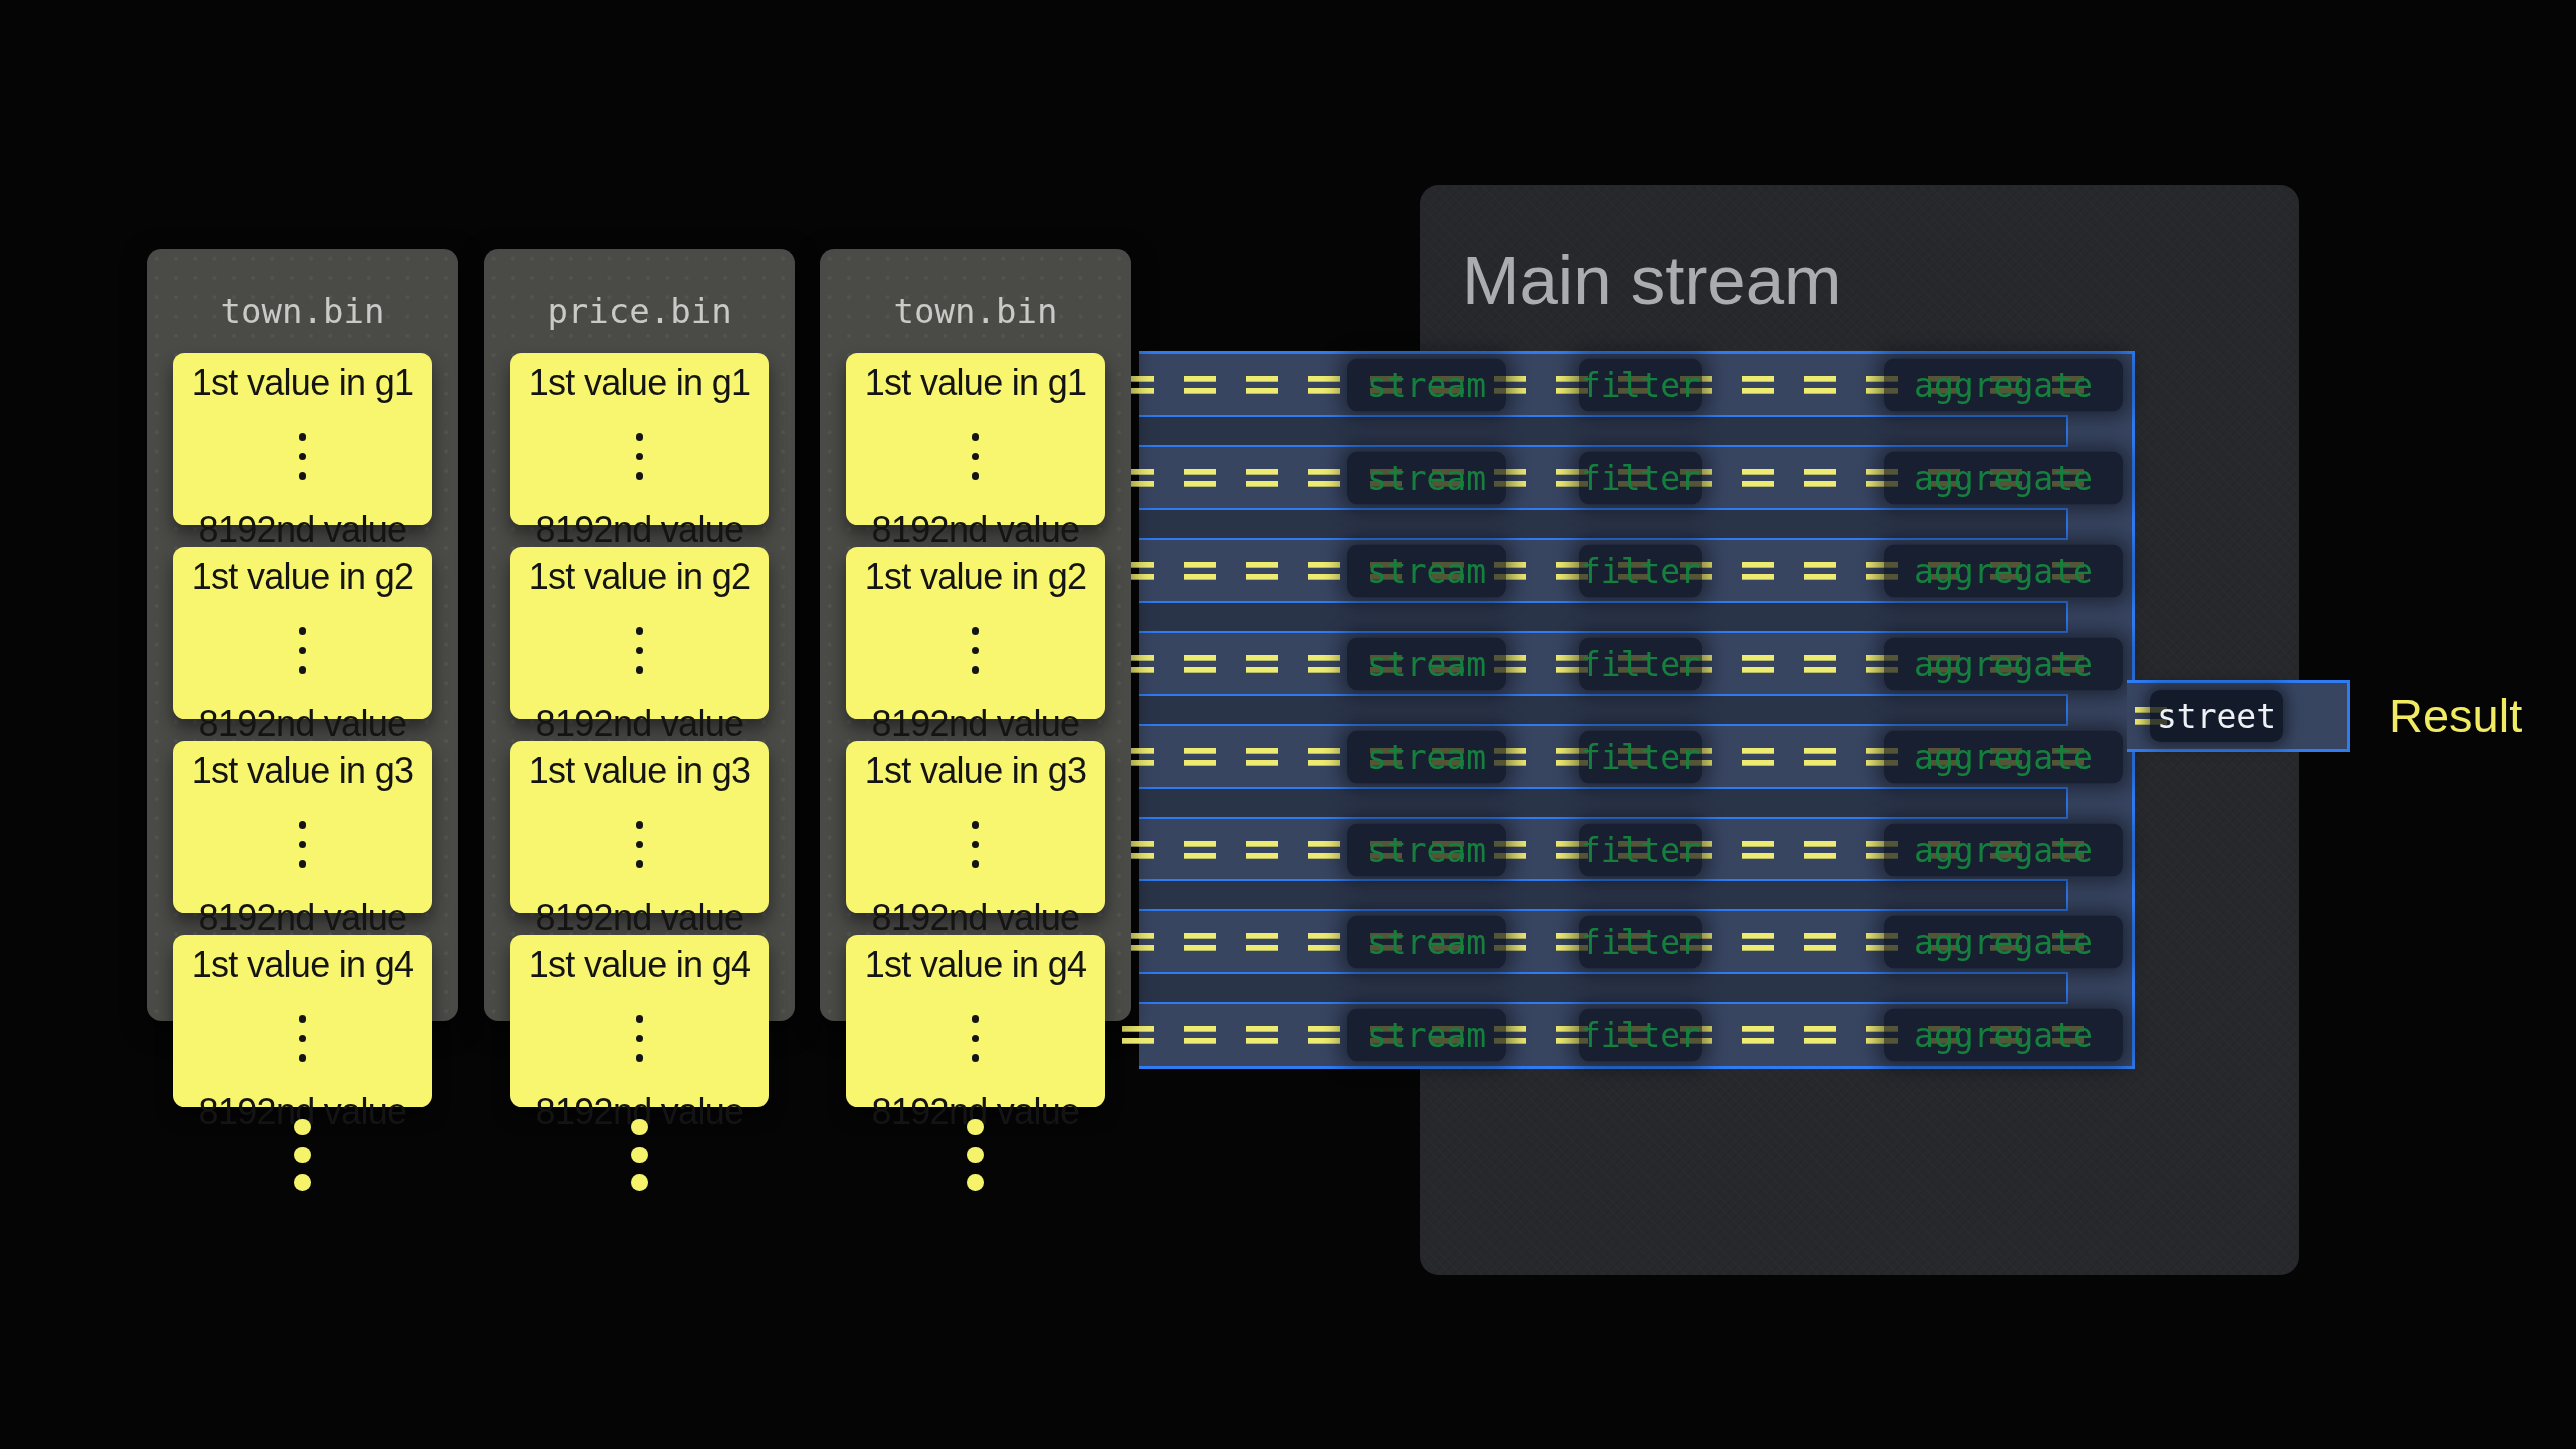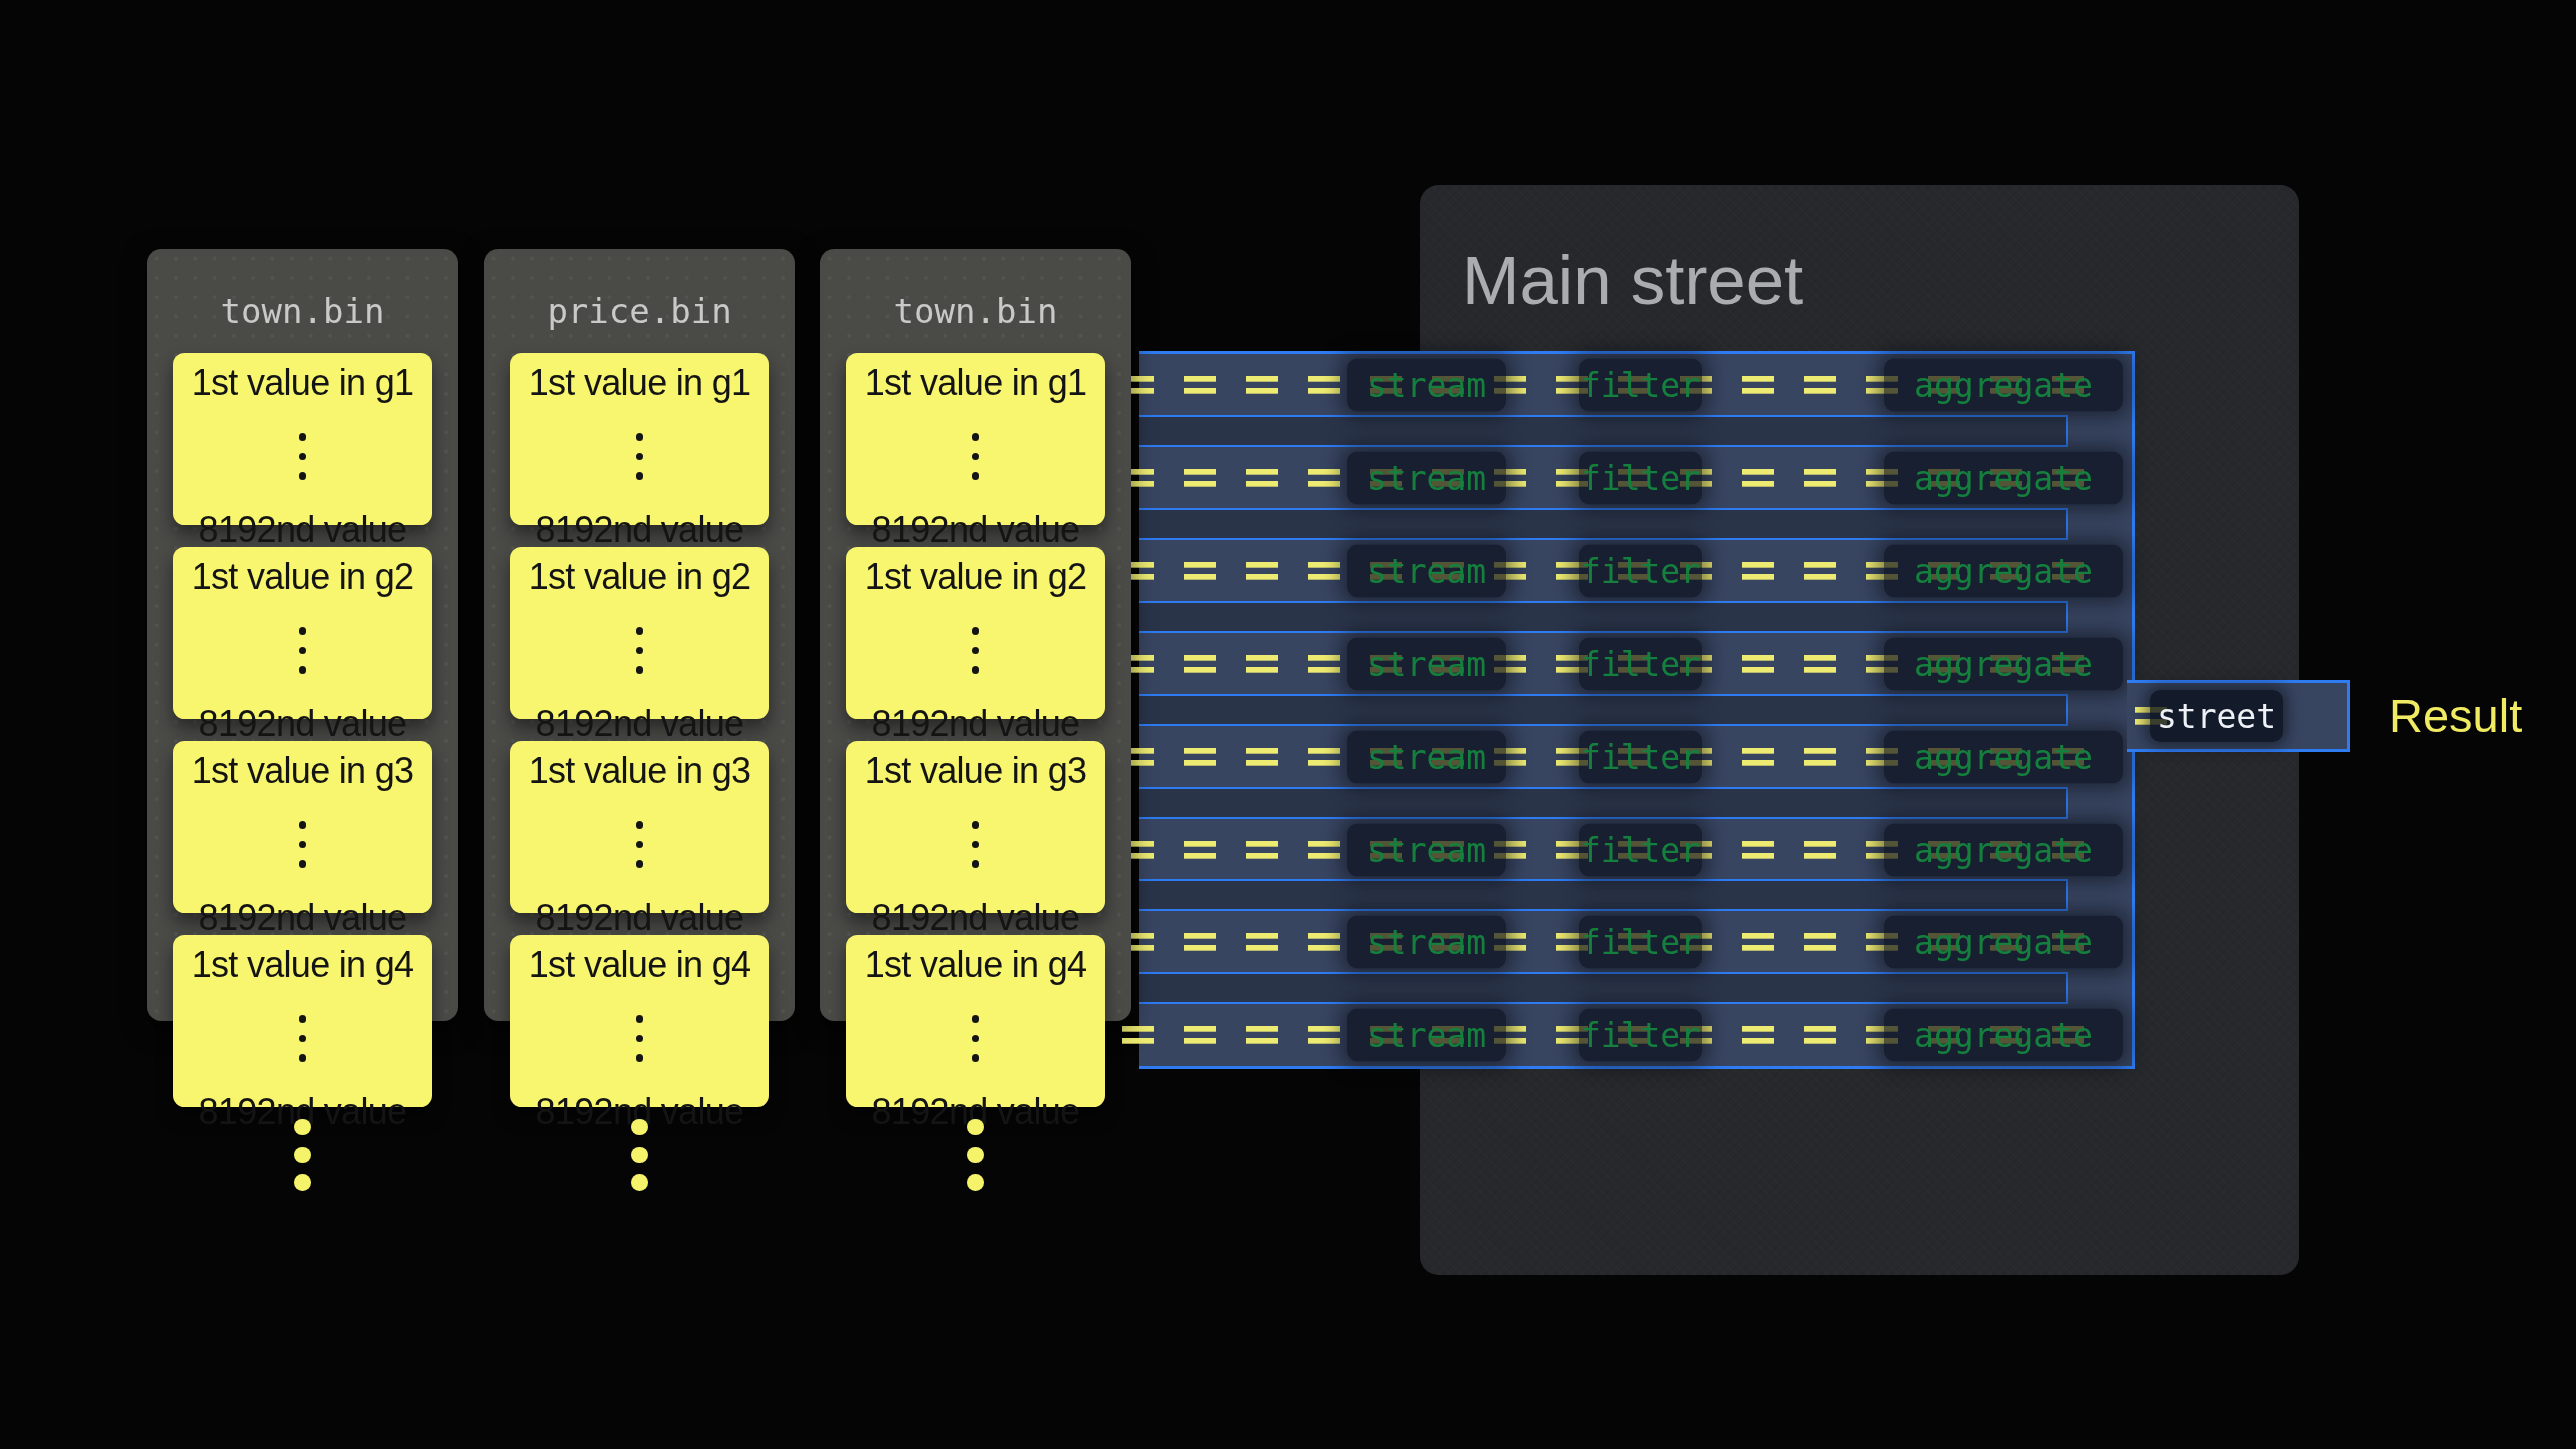--- a/index.html
+++ b/index.html
@@ -124,21 +124,21 @@
     display:flex; align-items:center;
     font-size:47px; color:#f0eb63;
   }
 </style>
 </head>
 <body>
 
 <div id="canvas">
 
   <div class="memory-panel">
-    <div class="memory-title">Main street</div>
+    <div class="memory-title">Main stream</div>
   </div>
 
   <div class="big-rect"></div>
   <div id="gap-rects">
       <div class="gap-rect" style="top: 415px;"></div>
       <div class="gap-rect" style="top: 508px;"></div>
       <div class="gap-rect" style="top: 601px;"></div>
       <div class="gap-rect" style="top: 694px;"></div>
       <div class="gap-rect" style="top: 787px;"></div>
       <div class="gap-rect" style="top: 879px;"></div>

